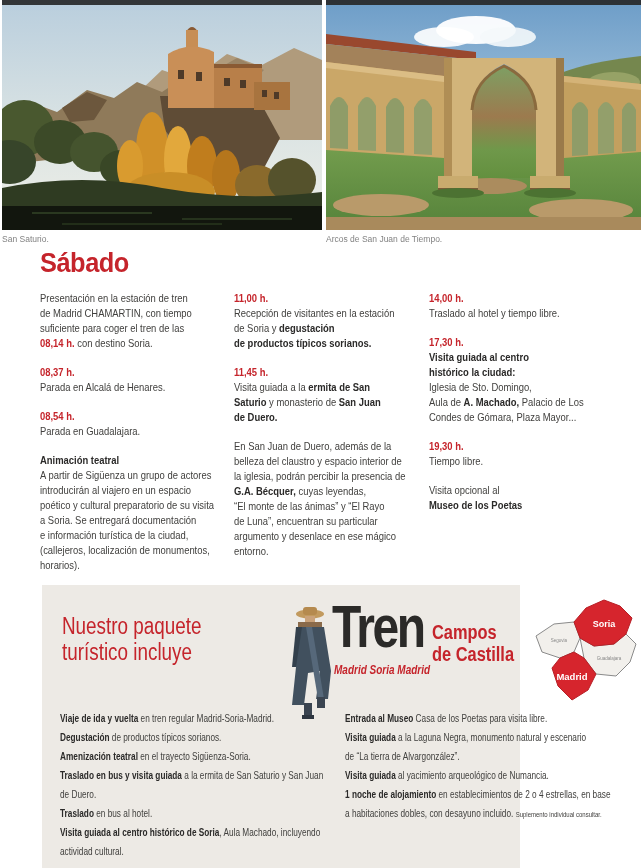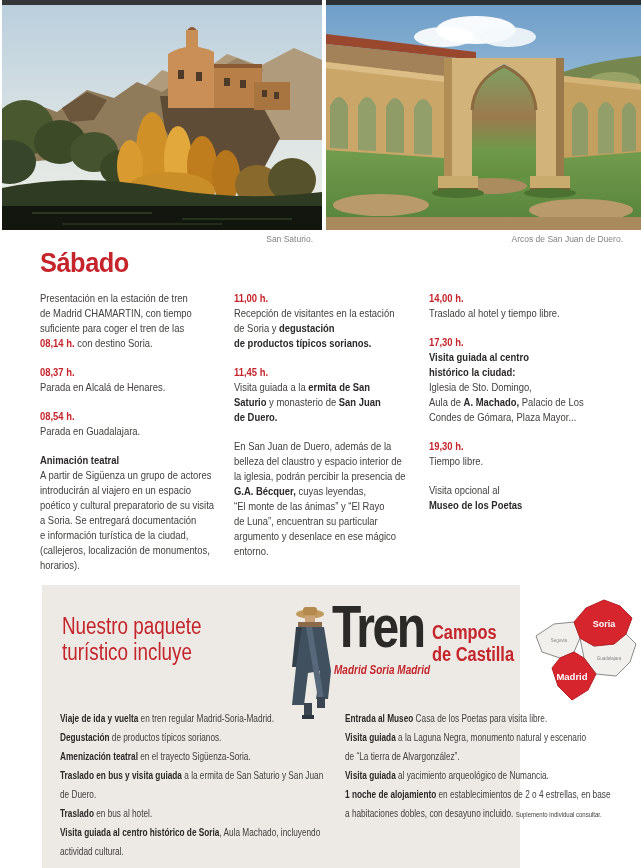--- a/index.html
+++ b/index.html
@@ -8,21 +8,21 @@
     --bold:#2b2a29;
     --boxbg:#edeae5;
     --cap:#828282;
   }
   *{margin:0;padding:0;box-sizing:border-box;}
   html,body{background:#fff;}
   body{font-family:"Liberation Sans","DejaVu Sans",sans-serif;}
   .page{position:relative;width:641px;height:868px;background:#fff;overflow:hidden;}
 
   .photo{position:absolute;top:0;display:block;}
-  .cap{position:absolute;top:234px;font-size:8.5px;color:var(--cap);text-align:right;}
+  .cap{position:absolute;top:234px;font-size:8.5px;color:var(--cap);text-align:left;}
 
   .title{position:absolute;left:40px;top:248px;font-size:27px;font-weight:bold;color:var(--red);
          letter-spacing:-0.5px;transform:scaleX(.94);transform-origin:0 0;}
 
   .sched{position:absolute;top:291px;width:232px;font-size:11.5px;line-height:15px;color:var(--txt);
          transform:scaleX(.82);transform-origin:0 0;}
   .sched .blk{margin:0 0 14px 0;}
   .c1{left:40px;} .c2{left:234px;} .c3{left:429px;}
   .b{font-weight:bold;color:var(--bold);}
   .r{font-weight:bold;color:var(--red);}
@@ -166,21 +166,21 @@
     <path d="M238,76 L315,84 L315,90 L238,82 Z" fill="#d4b377"></path>
     <path d="M246,156 L246,110 Q254,94 262,110 L262,155 Z" fill="#8f9c68"></path>
     <path d="M272,154 L272,110 Q280,94 288,110 L288,153 Z" fill="#939f6b"></path>
     <path d="M296,152 L296,110 Q303,95 310,110 L310,151 Z" fill="#8f9c68"></path>
     <ellipse cx="132" cy="193" rx="26" ry="5" fill="#4c7232"></ellipse>
     <ellipse cx="224" cy="193" rx="26" ry="5" fill="#4c7232"></ellipse>
     <rect x="0" y="0" width="315" height="5" fill="#262626" opacity="0.9"></rect>
   </svg>
 
   <div class="cap" style="left:2px;width:311px">San Saturio.</div>
-  <div class="cap" style="left:326px;width:297px">Arcos de San Juan de Duero.</div>
+  <div class="cap" style="left:326px;width:297px">Arcos de San Juan de Tiempo.</div>
 
   <h1 class="title">Sábado</h1>
 
   <div class="sched c1">
       <p class="blk"><span>Presentación en la estación de tren</span><br><span>de Madrid CHAMARTIN, con tiempo</span><br><span>suficiente para coger el tren de las</span><br><span class="r">08,14 h.</span><span> con destino Soria.</span></p>
       <p class="blk"><span class="r">08,37 h.</span><br><span>Parada en Alcalá de Henares.</span></p>
       <p class="blk"><span class="r">08,54 h.</span><br><span>Parada en Guadalajara.</span></p>
       <p class="blk"><span class="b">Animación teatral</span><br><span>A partir de Sigüenza un grupo de actores</span><br><span>introducirán al viajero en un espacio</span><br><span>poético y cultural preparatorio de su visita</span><br><span>a Soria. Se entregará documentación</span><br><span>e información turística de la ciudad,</span><br><span>(callejeros, localización de monumentos,</span><br><span>horarios).</span></p>
     </div>
   <div class="sched c2">

